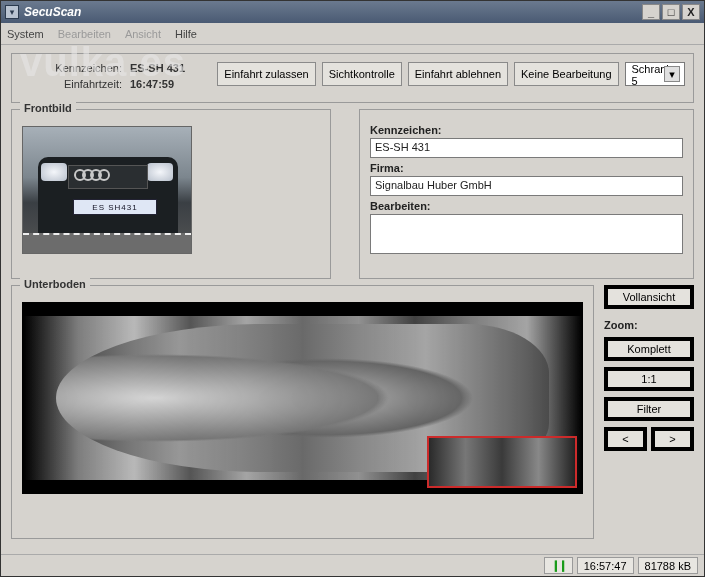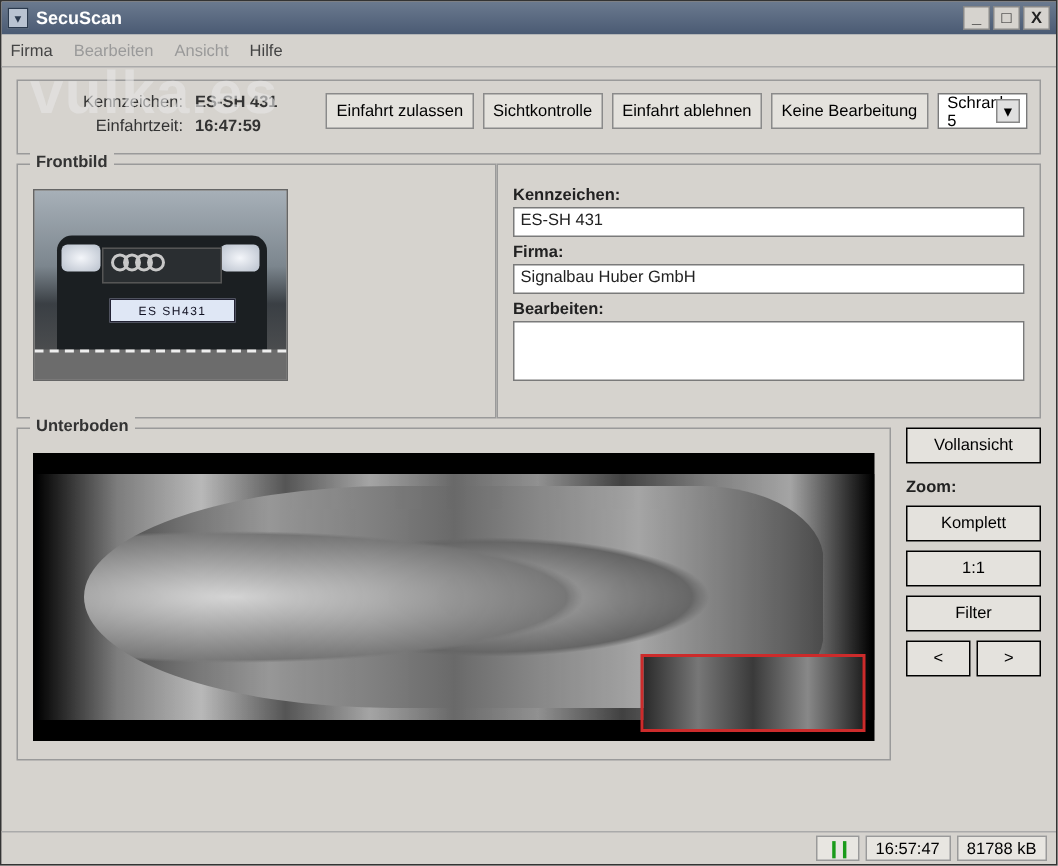--- a/index.html
+++ b/index.html
@@ -1,40 +1,40 @@
 <!DOCTYPE html>
 <html><head>
 <meta charset="utf-8">
 <style>
   * { margin:0; padding:0; box-sizing:border-box; font-family: Tahoma, Arial, sans-serif; font-size:11px; }
   body { background:#d6d3ce; width:705px; height:577px; overflow:hidden; border:1px solid #333; display:flex; flex-direction:column; }
   
   .titlebar { height:22px; background:linear-gradient(#6b7a8f,#4a5a73); color:#fff; display:flex; align-items:center; padding:0 4px; }
   .titlebar .appicon { width:14px; height:14px; background:#b9c3d1; border:1px solid #2b3a4e; margin-right:5px; display:flex; align-items:center; justify-content:center; color:#2b3a4e; font-size:9px; }
-  .titlebar .title { flex:1; font-weight:bold; font-size:12px; }
+  .titlebar .title { flex:1; font-weight:bold; font-size:12px;font-style:italic; }
   .titlebar .winbtn { width:18px; height:16px; background:#d6d3ce; border:1px solid #888; margin-left:2px; display:flex; align-items:center; justify-content:center; color:#222; font-weight:bold; cursor:pointer; }
   
   .menubar { height:22px; background:#d6d3ce; border-bottom:1px solid #aaa; display:flex; align-items:center; padding:0 6px; gap:14px; }
   .menubar span { color:#444; cursor:pointer; }
   .menubar span.dim { color:#9a9a9a; }
   
   .content { flex:1; padding:8px 10px 6px 10px; display:flex; flex-direction:column; gap:6px; }
   
   .toppanel { border:1px solid #9a9a9a; background:#d6d3ce; padding:8px; display:flex; gap:10px; }
   .topleft { width:250px; }
   .topleft .row { display:flex; margin-bottom:4px; }
   .topleft .lbl { width:110px; text-align:right; padding-right:8px; color:#333; }
   .topleft .val { font-weight:bold; color:#333; }
   .topright { flex:1; display:flex; flex-direction:row; gap:6px; }
   .btnrow { display:flex; gap:6px; }
   .btn { flex:1; height:24px; background:#e4e2dd; border:1px solid #8a8a8a; display:flex; align-items:center; justify-content:center; cursor:pointer; white-space:nowrap; padding:0 6px; }
   .combo { flex:2; height:24px; background:#fff; border:1px solid #7a7a7a; display:flex; align-items:flex-start; padding:0 6px; position:relative; }
   .combo .arrow { position:absolute; right:4px; top:3px; width:16px; height:16px; display:flex; align-items:center; justify-content:center; border:1px solid #888; background:#e0e0e0; }
   
-  .midrow { display:flex; gap:0; }
+  .midrow { display:flex; gap:28px; }
   .groupbox { border:1px solid #9a9a9a; background:#d6d3ce; padding:10px 10px 10px 10px; position:relative; }
   .groupbox .gtitle { position:absolute; top:-8px; left:8px; background:#d6d3ce; padding:0 4px; font-weight:bold; color:#333; }
   .frontbild { width:320px; height:170px; }
   .frontimg { width:170px; height:128px; margin-top:6px; background:linear-gradient(#a7b0b8 0%, #7c868e 40%, #3a3f44 60%, #555 100%); border:1px solid #666; position:relative; overflow:hidden; }
   
   .car { position:absolute; left:15px; top:30px; width:140px; height:80px; background:#1b1f22; border-radius:10px 10px 4px 4px; }
   .grille { position:absolute; left:45px; top:38px; width:80px; height:24px; background:#2a2e31; border:1px solid #555; }
   .rings { position:absolute; left:55px; top:42px; display:flex; }
   .rings span { width:12px; height:12px; border:2px solid #c8c8c8; border-radius:50%; margin-left:-4px; }
   .plate { position:absolute; left:50px; top:72px; width:84px; height:16px; background:#dfe7f5; border:1px solid #223; display:flex; align-items:center; justify-content:center; font-size:8px; letter-spacing:1px; color:#112; }
@@ -42,29 +42,29 @@
   .hl-l { left:18px; } .hl-r { right:18px; }
   .road { position:absolute; bottom:0; left:0; right:0; height:20px; background:#6c6c6c; border-top:2px dashed #eee; }
 
   .detailbox { flex:1; height:170px; }
   .fieldlbl { font-weight:bold; margin:4px 0 2px 0; color:#222; }
   .textfield { width:100%; height:20px; background:#fff; border:1px solid #7a7a7a; padding:2px 4px; color:#222; }
   .textarea { width:100%; height:40px; background:#fff; border:1px solid #7a7a7a; padding:2px 4px; }
 
   
   .unterboden-row { display:flex; gap:10px; }
-  .unterboden { flex:1; height:222px; }
+  .unterboden { flex:1; height:254px; }
   .scanimg { margin-top:6px; width:100%; height:192px; background:#000; position:relative; overflow:hidden; }
   .scaninner { position:absolute; left:0; top:14px; right:0; bottom:14px; background:linear-gradient(90deg,#1a1a1a,#888 10%,#bbb 20%,#666 30%,#aaa 40%,#777 50%,#999 60%,#555 70%,#888 80%,#aaa 90%,#1a1a1a); filter:contrast(1.3) brightness(0.9); }
   .chassis { position:absolute; left:6%; top:22px; right:6%; bottom:22px; border-radius:50% 20% 20% 50% / 60% 40% 40% 60%; background:radial-gradient(ellipse at 20% 50%, #d8d8d8 0%, #777 40%, transparent 42%), radial-gradient(ellipse at 55% 50%, #bcbcbc 0%, #666 35%, transparent 38%), linear-gradient(90deg,#3a3a3a,#9a9a9a,#6a6a6a,#aaa,#4a4a4a); opacity:0.95; }
   .scanmini { position:absolute; right:6px; bottom:6px; width:150px; height:52px; border:2px solid #cc2b2b; background:linear-gradient(90deg,#2a2a2a,#777,#3a3a3a,#888,#222); }
 
   .rightcol { width:90px; display:flex; flex-direction:column; gap:6px; }
   .rightcol .hdr { font-weight:bold; color:#222; margin-top:4px; }
-  .sbtn { height:24px; background:#e4e2dd; border:1px solid #000000; display:flex; align-items:center; justify-content:center; cursor:pointer; }
+  .sbtn { height:24px; background:#e4e2dd; border:4px solid #000000; display:flex; align-items:center; justify-content:center; cursor:pointer; }
   .navpair { display:flex; gap:4px; }
   .navpair .sbtn { flex:1; }
 
   
   .status { height:22px; background:#d6d3ce; border-top:1px solid #aaa; display:flex; align-items:center; justify-content:flex-end; padding:0 6px; gap:4px; }
   .status .cell { border:1px solid #9a9a9a; height:17px; display:flex; align-items:center; padding:0 6px; background:#e8e6e1; }
   .status .pause { color:#1a9b1a; font-weight:bold; letter-spacing:-2px; }
 
   
   .wm { position:absolute; left:20px; top:40px; font-size:40px; font-weight:bold; color:rgba(230,230,230,0.6); letter-spacing:1px; pointer-events:none; z-index:50; font-family: Arial, sans-serif; }
@@ -76,21 +76,21 @@
 
 <div class="titlebar">
   <div class="appicon">▾</div>
   <div class="title">SecuScan</div>
   <div class="winbtn">_</div>
   <div class="winbtn">□</div>
   <div class="winbtn">X</div>
 </div>
 
 <div class="menubar">
-  <span>Firma</span>
+  <span>System</span>
   <span class="dim">Bearbeiten</span>
   <span class="dim">Ansicht</span>
   <span>Hilfe</span>
 </div>
 
 <div class="content">
 
   <div class="toppanel">
     <div class="topleft">
       <div class="row">

